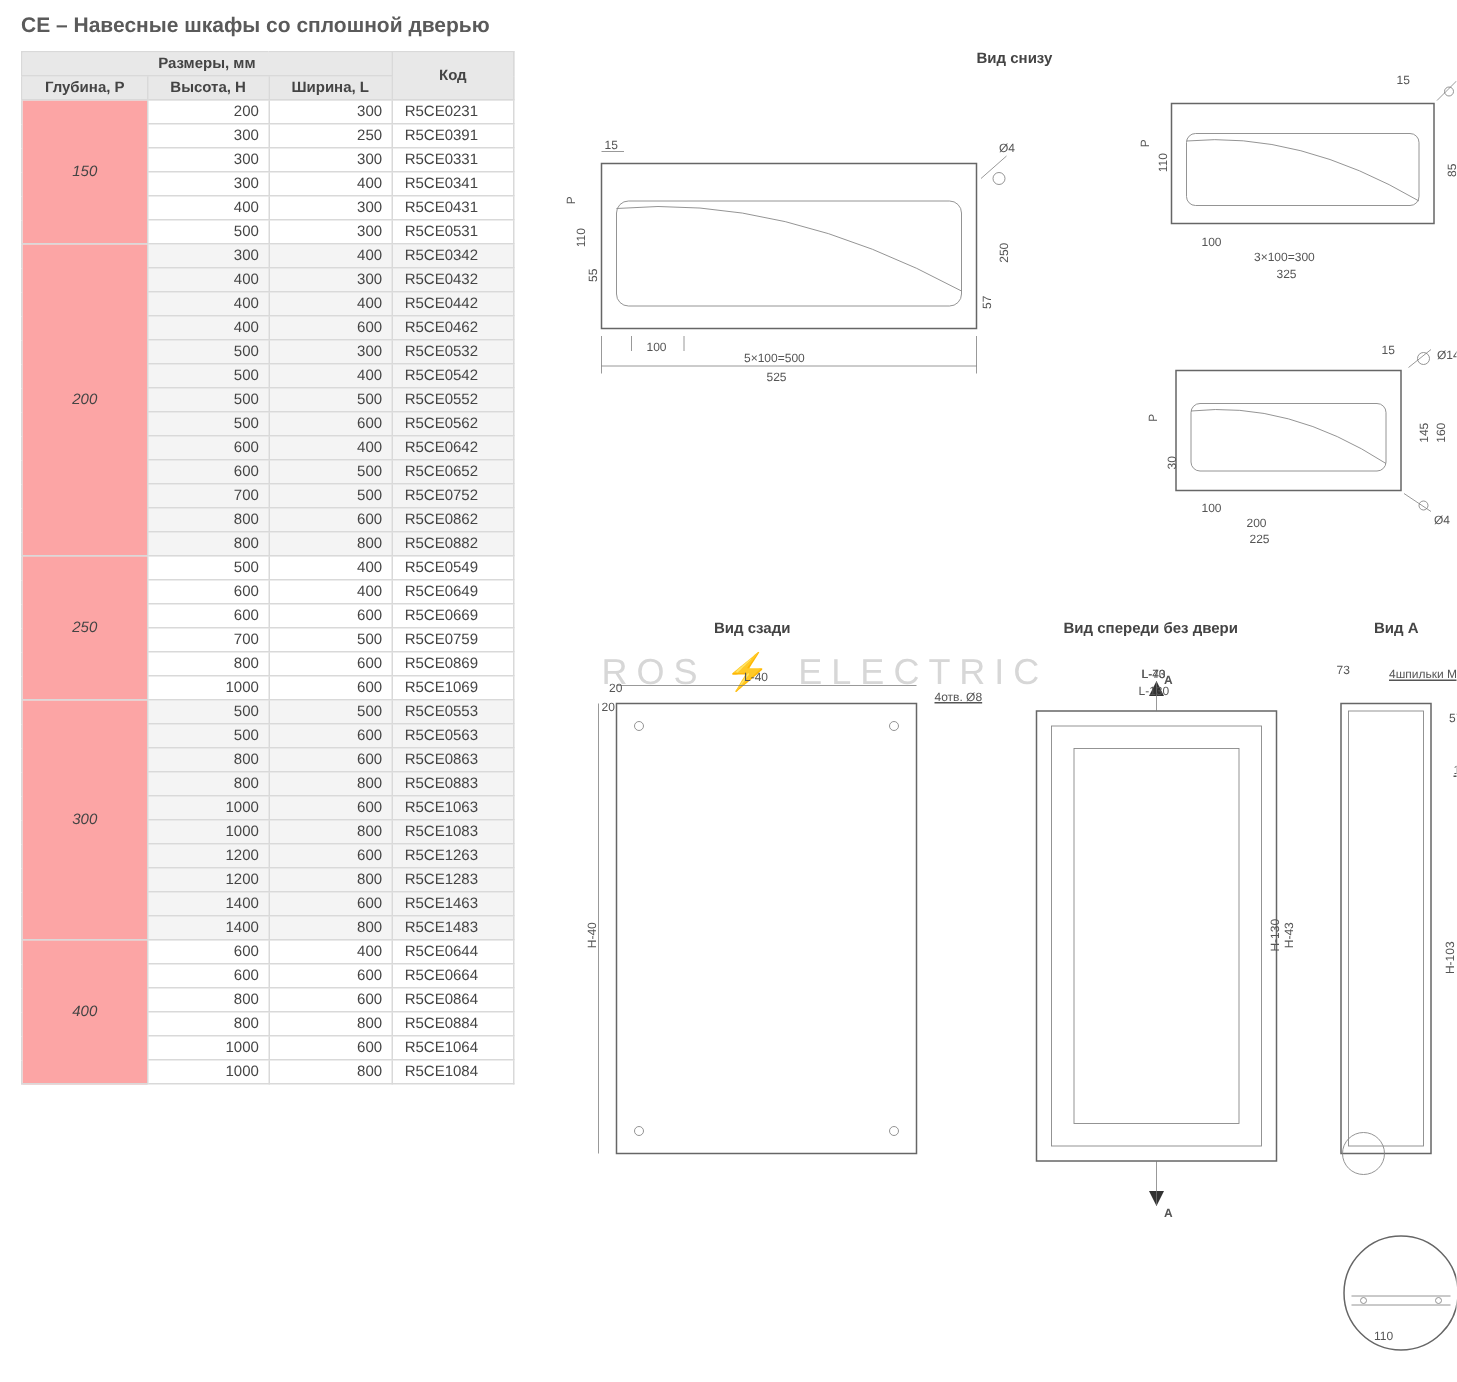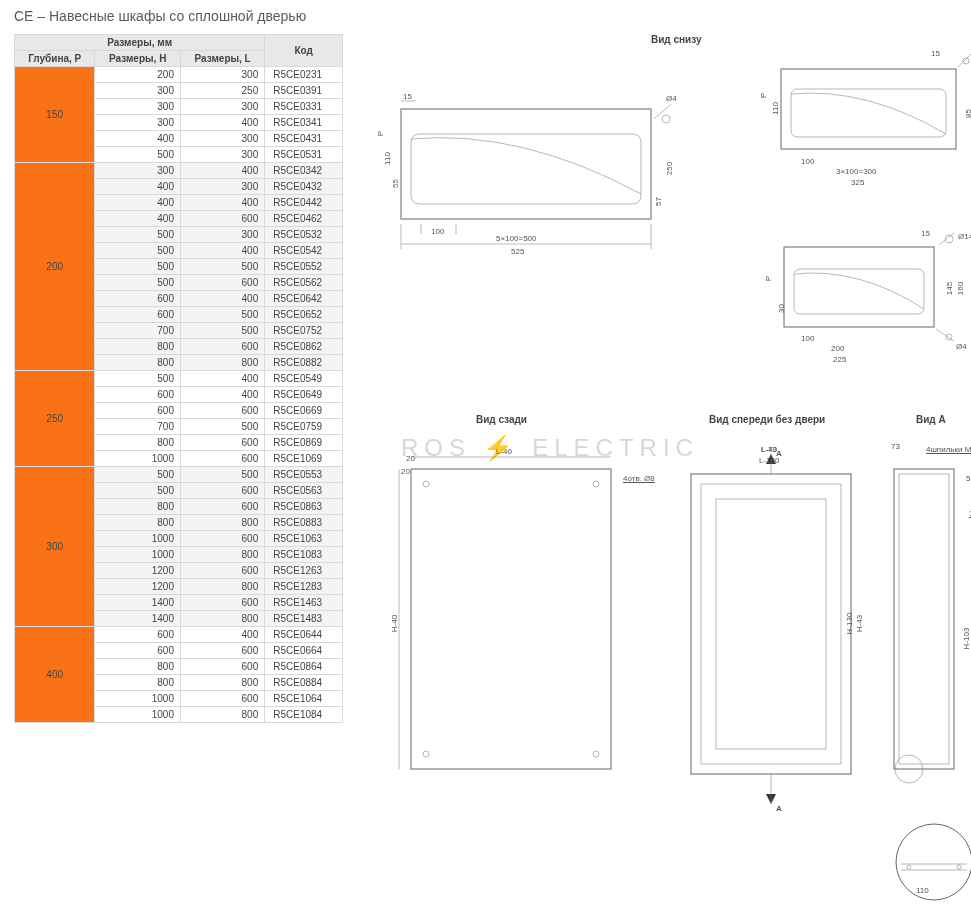--- a/index.html
+++ b/index.html
@@ -7,21 +7,21 @@
     font-family: Arial, Helvetica, sans-serif;
     font-size: 11px;
     color: #333;
     width: 971px;
     background: #fff;
     position: relative;
     padding: 8px 14px;
   }
   .page-title {
     font-size: 14px;
-    font-weight: normal;
+    font-weight: bold;
     color: #5a5a5a;
     margin: 0 0 10px 0;
   }
   .layout {
     display: flex;
     align-items: flex-start;
     gap: 18px;
   }
   
   table.spec {
@@ -37,24 +37,25 @@
     height: 16px;
     white-space: nowrap;
   }
   table.spec thead th {
     background: #e8e8e8;
     font-weight: bold;
     text-align: center;
   }
   table.spec .shade { background: #f4f4f4; }
   table.spec .depth-cell {
-    background: #f97316;
+    background: #fca5a5;
     text-align: center;
     font-weight: normal;
     vertical-align: middle;
+    font-style: italic;
   }
   table.spec td.code { text-align: left; padding-left: 8px; }
   
   .drawings {
     position: relative;
     flex: 1;
     min-height: 870px;
   }
   .dlabel {
     position: absolute;
@@ -91,22 +92,22 @@
 <div class="layout">
 
   <table class="spec">
     <thead>
       <tr>
         <th colspan="3">Размеры, мм</th>
         <th rowspan="2">Код</th>
       </tr>
       <tr>
         <th>Глубина, P</th>
-        <th>Размеры, H</th>
-        <th>Размеры, L</th>
+        <th>Высота, H</th>
+        <th>Ширина, L</th>
       </tr>
     </thead>
     <tbody id="spec-body">
         <tr>
           <td rowspan="6" class="depth-cell">150</td>
           <td>200</td>
           <td>300</td>
           <td class="code">R5CE0231</td>
         </tr>
         <tr>
@@ -392,21 +393,21 @@
       <rect x="30" y="30" width="200" height="300" class="med"></rect>
       <circle cx="45" cy="45" r="3" class="thin"></circle>
       <circle cx="215" cy="45" r="3" class="thin"></circle>
       <circle cx="45" cy="315" r="3" class="thin"></circle>
       <circle cx="215" cy="315" r="3" class="thin"></circle>
       <line x1="30" y1="18" x2="230" y2="18" class="dim"></line>
       <line x1="18" y1="30" x2="18" y2="330" class="dim"></line>
     </svg>
     <span class="dim-text" style="left:45px; top:420px;">20</span>
     <span class="dim-text" style="left:135px; top:413px;">L-40</span>
-    <span class="dim-text" style="left:262px; top:440px;text-decoration:underline;">4отв. Ø8</span>
+    <span class="dim-text" style="left:262px; top:426px;text-decoration:underline;">4отв. Ø8</span>
     <span class="dim-text" style="left:25px; top:585px; transform:rotate(-90deg);">H-40</span>
     <span class="dim-text" style="left:40px; top:433px;">20</span>
 
     <svg style="left:310px; top:400px;" width="200" height="380">
       <rect x="20" y="40" width="160" height="300" class="med"></rect>
       <rect x="30" y="50" width="140" height="280" class="thin"></rect>
       <rect x="45" y="65" width="110" height="250" class="thin"></rect>
       <polygon class="arrow" points="100,20 95,30 105,30"></polygon>
       <line x1="100" y1="20" x2="100" y2="40" class="dim"></line>
       <polygon class="arrow" points="100,370 95,360 105,360"></polygon>

